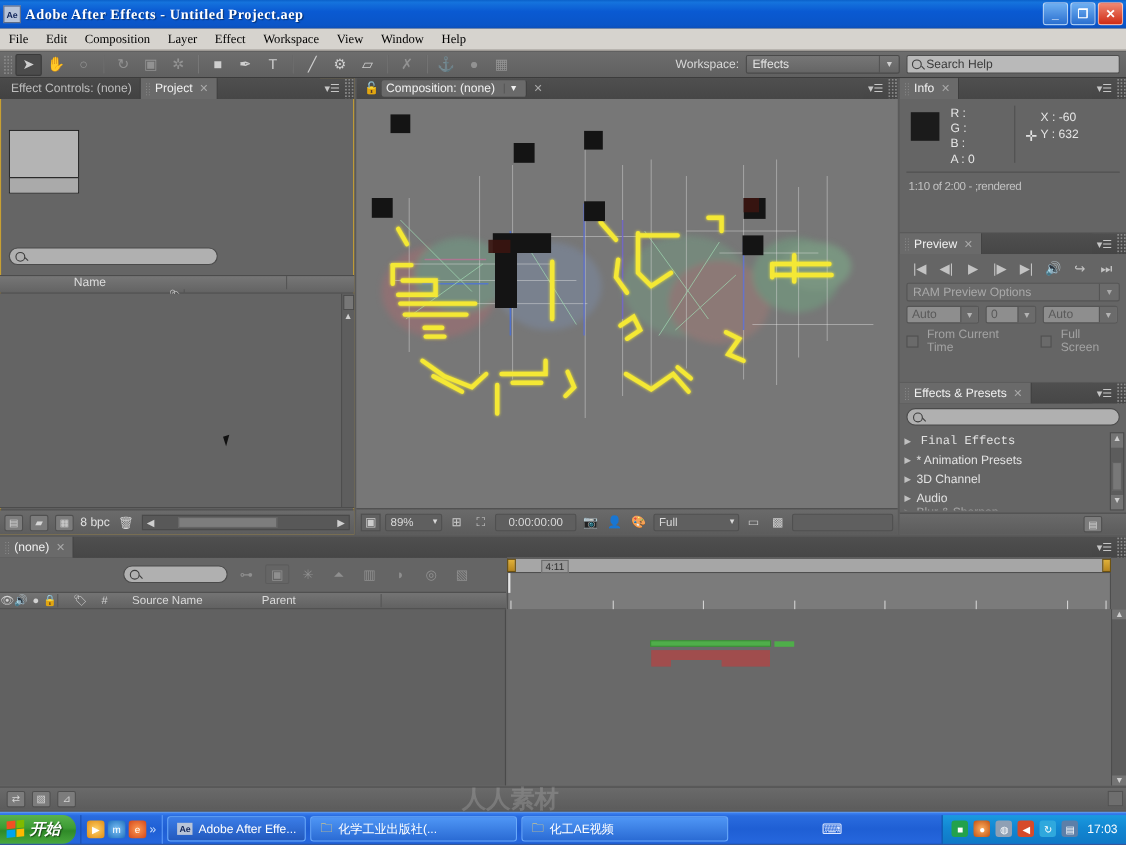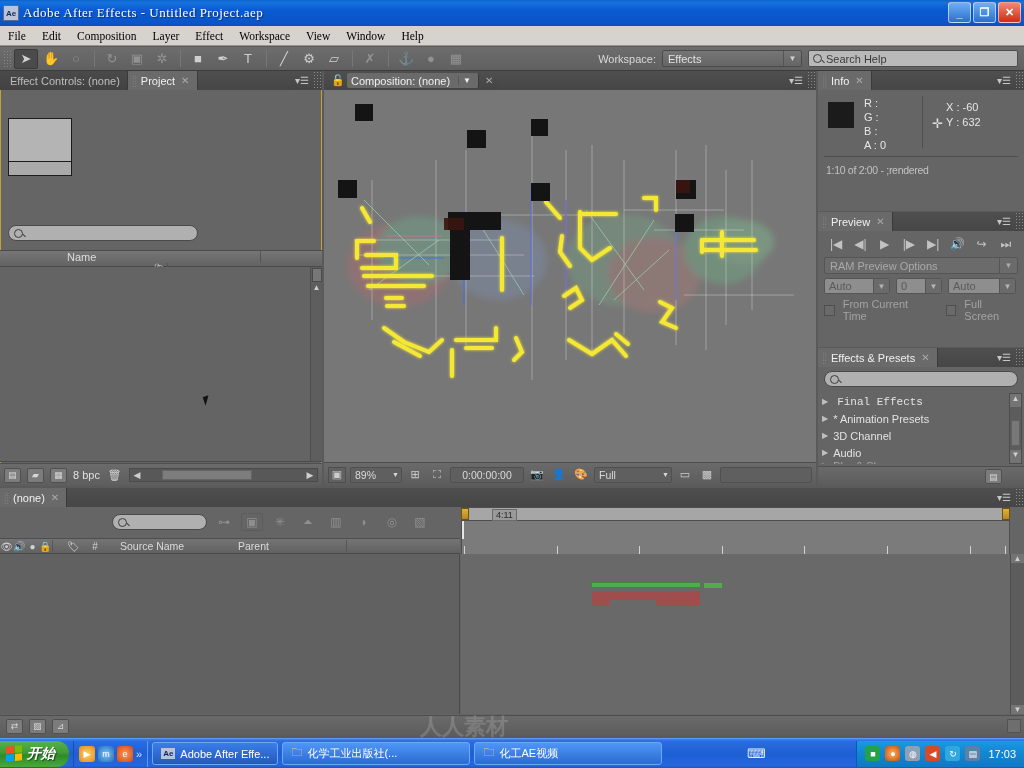--- a/index.html
+++ b/index.html
@@ -21,21 +21,21 @@
     display: flex; align-items: center;
   }
   .title-ico {
     width: 16px; height: 16px; margin: 0 4px 0 3px;
     background: #b8c4d8; border: 1px solid #5a6a88;
     color: #12265a; font-size: 8px; font-weight: bold;
     display: flex; align-items: center; justify-content: center;
     font-family: "Liberation Sans", sans-serif;
   }
   .title-text {
-    color: #ffffff; font-size: 13px; font-weight: normal;
+    color: #ffffff; font-size: 13px; font-weight: bold;
     font-family: "Liberation Serif", serif;
     letter-spacing: 0.5px;
     text-shadow: 1px 1px 1px rgba(0,0,0,.45);
   }
   .wbtns { position: absolute; right: 3px; top: 2px; display: flex; gap: 2px; }
   .wbtn {
     width: 23px; height: 21px; border-radius: 3px;
     border: 1px solid rgba(255,255,255,.55);
     display: flex; align-items: center; justify-content: center;
     color: #fff; font-size: 11px; font-weight: bold;
@@ -78,21 +78,21 @@
   .ws-label { color: #d8d8d8; font-size: 11px; }
   .ws-select {
     width: 140px; height: 17px; background: linear-gradient(180deg,#767676,#656565);
     border: 1px solid #4a4a4a; border-radius: 2px; color: #e2e2e2;
     display: flex; align-items: center; padding-left: 5px; font-size: 11px; position: relative;
   }
   .ws-select .arw { position: absolute; right: 0; top: 0; width: 18px; height: 15px;
     border-left: 1px solid #545454; display: flex; align-items: center; justify-content: center;
     color: #cfcfcf; font-size: 8px; }
   .help-search {
-    width: 210px; height: 17px; background: #b9b9b9; border: 1px solid #4d4d4d;
+    width: 194px; height: 17px; background: #b9b9b9; border: 1px solid #4d4d4d;
     border-radius: 2px; color: #3a3a3a; display: flex; align-items: center;
     padding-left: 4px; gap: 4px; font-size: 11px;
   }
   .mag { display: inline-block; width: 9px; height: 9px; border: 1.4px solid #3d3d3d;
     border-radius: 50%; position: relative; }
   .mag:after { content: ""; position: absolute; width: 4px; height: 1.4px; background: #3d3d3d;
     transform: rotate(45deg); right: -4px; bottom: 0px; }
 
   
   .panel { position: absolute; background: #656565; }

